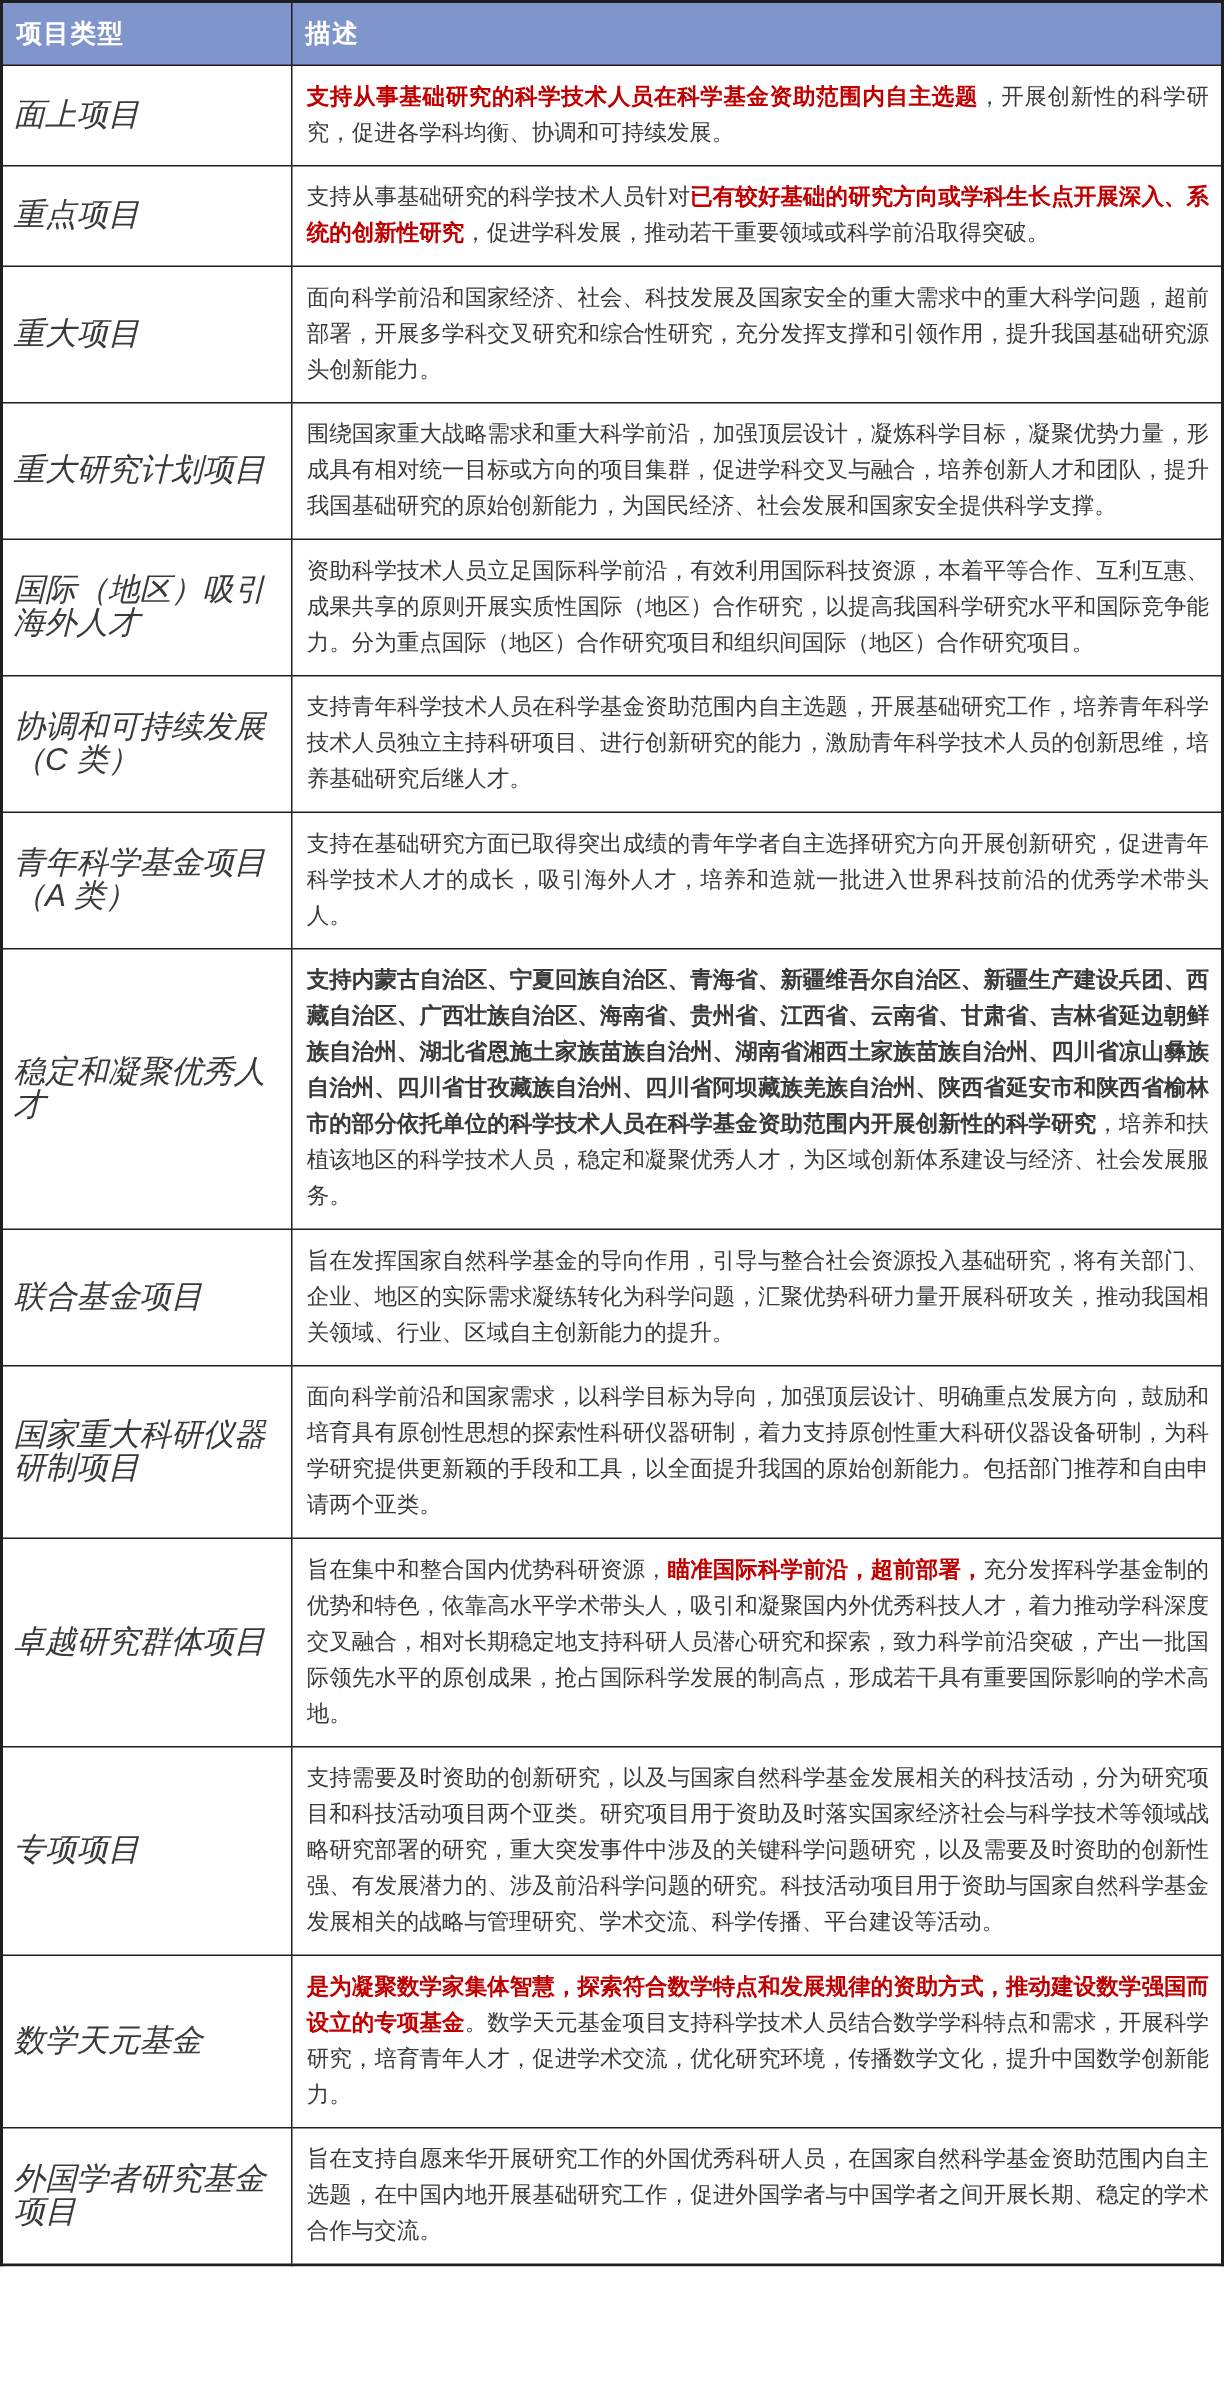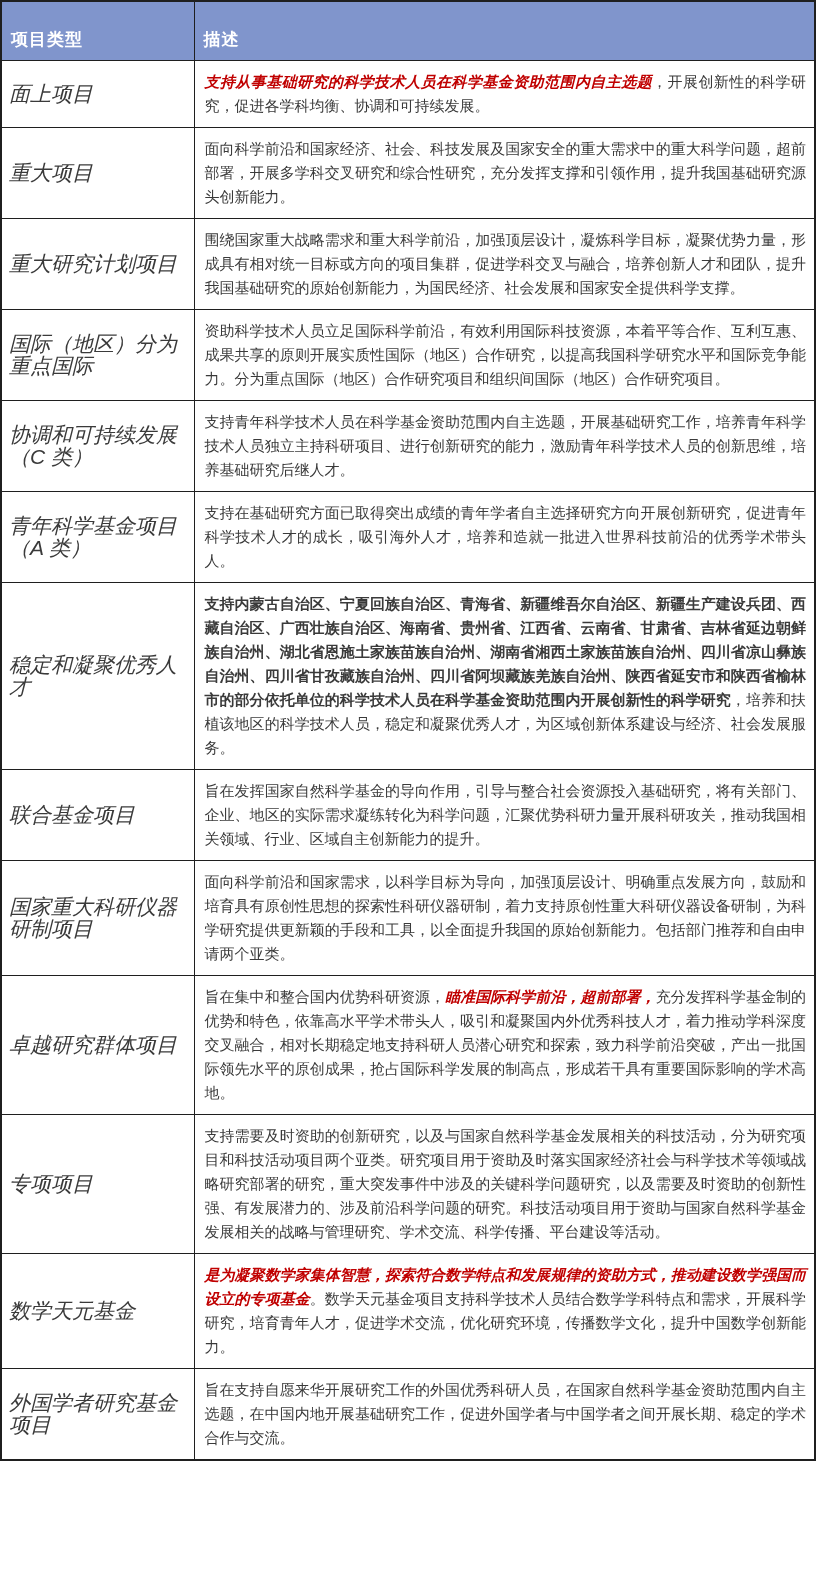--- a/index.html
+++ b/index.html
@@ -24,39 +24,39 @@
     border: 1px solid #1f1f1f;
     box-sizing: border-box;
     vertical-align: middle;
   }
   thead th {
     background: #8095CC;
     color: #ffffff;
     font-size: 17px;
     font-weight: bold;
     text-align: left;
-    padding: 26px 8px 9px 9px;
+    padding: 9px 8px 9px 9px;
     letter-spacing: 1px;
   }
   td.type-cell {
     font-size: 21px;
     color: #3a3a3a;
     padding: 6px 4px 6px 7px;
     line-height: 22px;
     font-style: italic;
   }
   td.desc-cell {
     font-size: 15px;
     color: #3a3a3a;
     padding: 9px 8px 9px 10px;
     line-height: 24px;
     text-align: justify;
   }
   .normal { color: #3a3a3a; font-weight: normal; }
-  .red { color: #c00000; font-weight: bold; font-style: italic; }
+  .red { color: #c00000; font-weight: bold; }
   .bold { color: #3a3a3a; font-weight: bold; margin-top: 40px; }
 </style>
 </head>
 <body>
 
 <div class="page">
   <table class="grid">
     <colgroup>
       <col class="c-type">
       <col class="c-desc">
@@ -66,33 +66,37 @@
         <th>项目类型</th>
         <th>描述</th>
       </tr>
     </thead>
     <tbody>
   <tr>
     <td class="type-cell">面上项目</td>
     <td class="desc-cell"><span class="red">支持从事基础研究的科学技术人员在科学基金资助范围内自主选题</span><span class="normal">，开展创新性的科学研究，促进各学科均衡、协调和可持续发展。</span></td>
   </tr>
 
+  <tr>
+    <td class="type-cell">重点项目</td>
+    <td class="desc-cell"><span class="normal">支持从事基础研究的科学技术人员针对</span><span class="red">已有较好基础的研究方向或学科生长点开展深入、系统的创新性研究</span><span class="normal">，促进学科发展，推动若干重要领域或科学前沿取得突破。</span></td>
+  </tr>
 
   <tr>
     <td class="type-cell">重大项目</td>
     <td class="desc-cell"><span class="normal">面向科学前沿和国家经济、社会、科技发展及国家安全的重大需求中的重大科学问题，超前部署，开展多学科交叉研究和综合性研究，充分发挥支撑和引领作用，提升我国基础研究源头创新能力。</span></td>
   </tr>
 
   <tr>
     <td class="type-cell">重大研究计划项目</td>
     <td class="desc-cell"><span class="normal">围绕国家重大战略需求和重大科学前沿，加强顶层设计，凝炼科学目标，凝聚优势力量，形成具有相对统一目标或方向的项目集群，促进学科交叉与融合，培养创新人才和团队，提升我国基础研究的原始创新能力，为国民经济、社会发展和国家安全提供科学支撑。</span></td>
   </tr>
 
   <tr>
-    <td class="type-cell">国际（地区）分为重点国际</td>
+    <td class="type-cell">国际（地区）吸引海外人才</td>
     <td class="desc-cell"><span class="normal">资助科学技术人员立足国际科学前沿，有效利用国际科技资源，本着平等合作、互利互惠、成果共享的原则开展实质性国际（地区）合作研究，以提高我国科学研究水平和国际竞争能力。分为重点国际（地区）合作研究项目和组织间国际（地区）合作研究项目。</span></td>
   </tr>
 
   <tr>
     <td class="type-cell">协调和可持续发展（C 类）</td>
     <td class="desc-cell"><span class="normal">支持青年科学技术人员在科学基金资助范围内自主选题，开展基础研究工作，培养青年科学技术人员独立主持科研项目、进行创新研究的能力，激励青年科学技术人员的创新思维，培养基础研究后继人才。</span></td>
   </tr>
 
 
   <tr>

